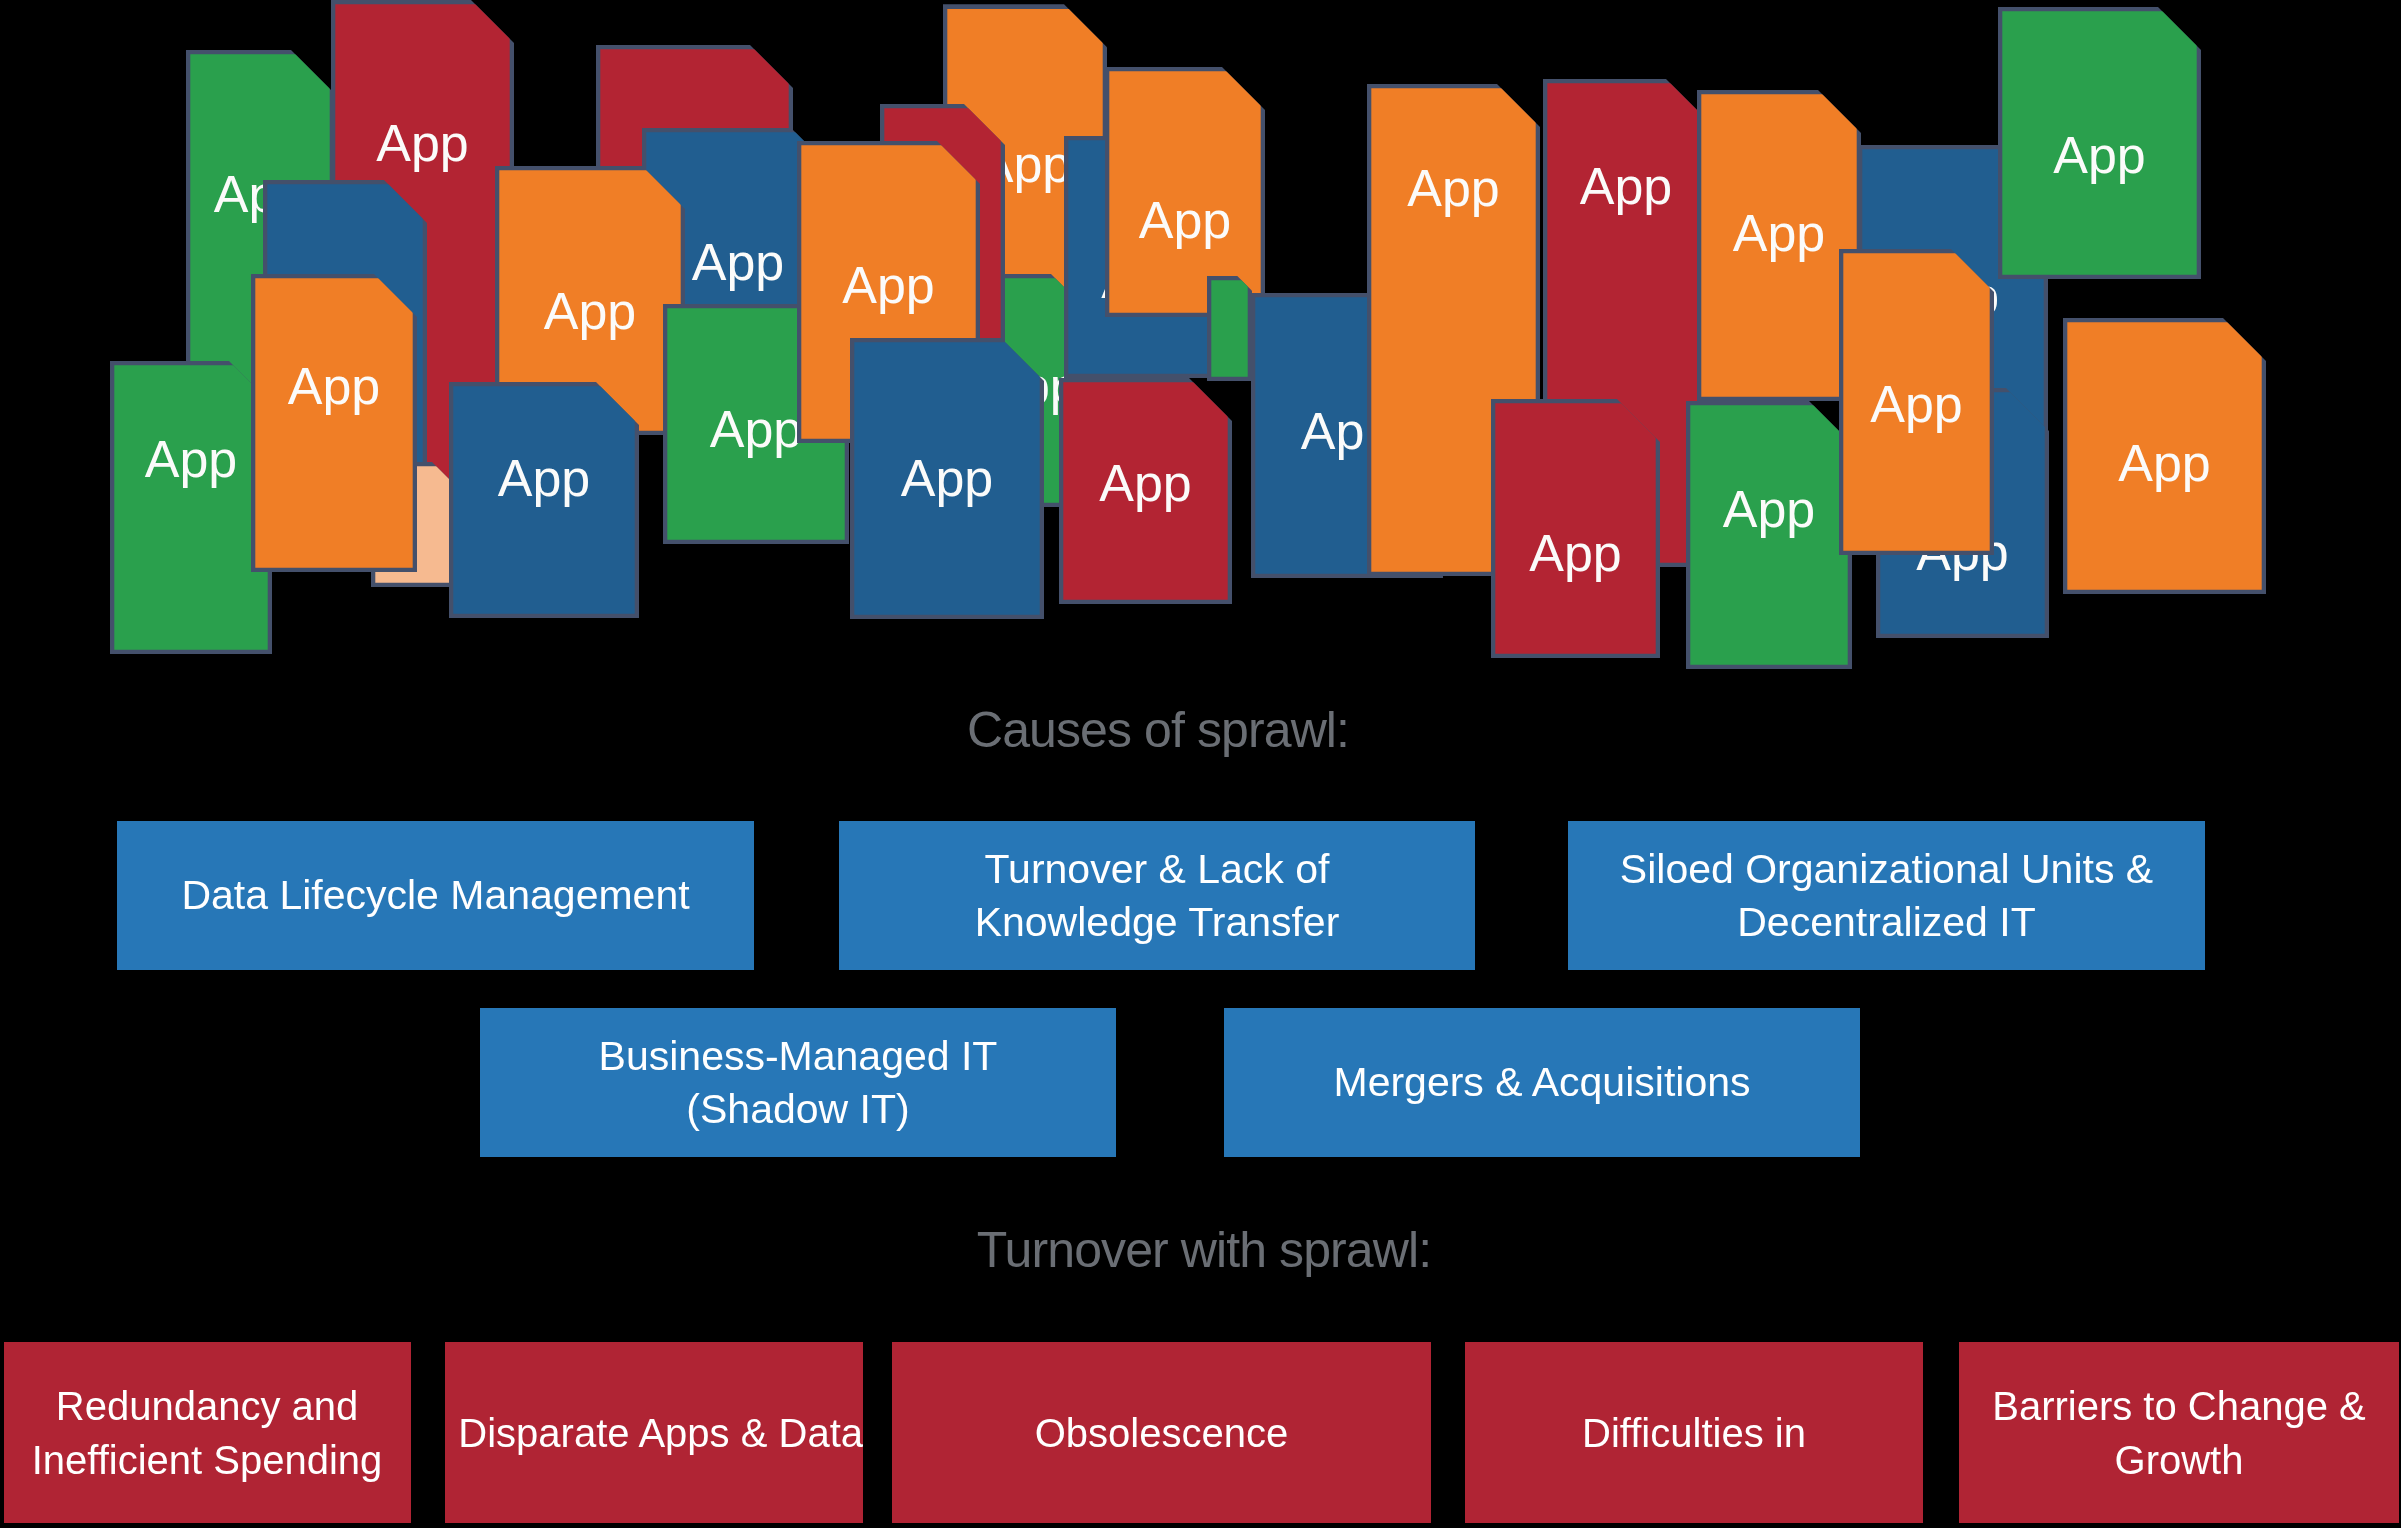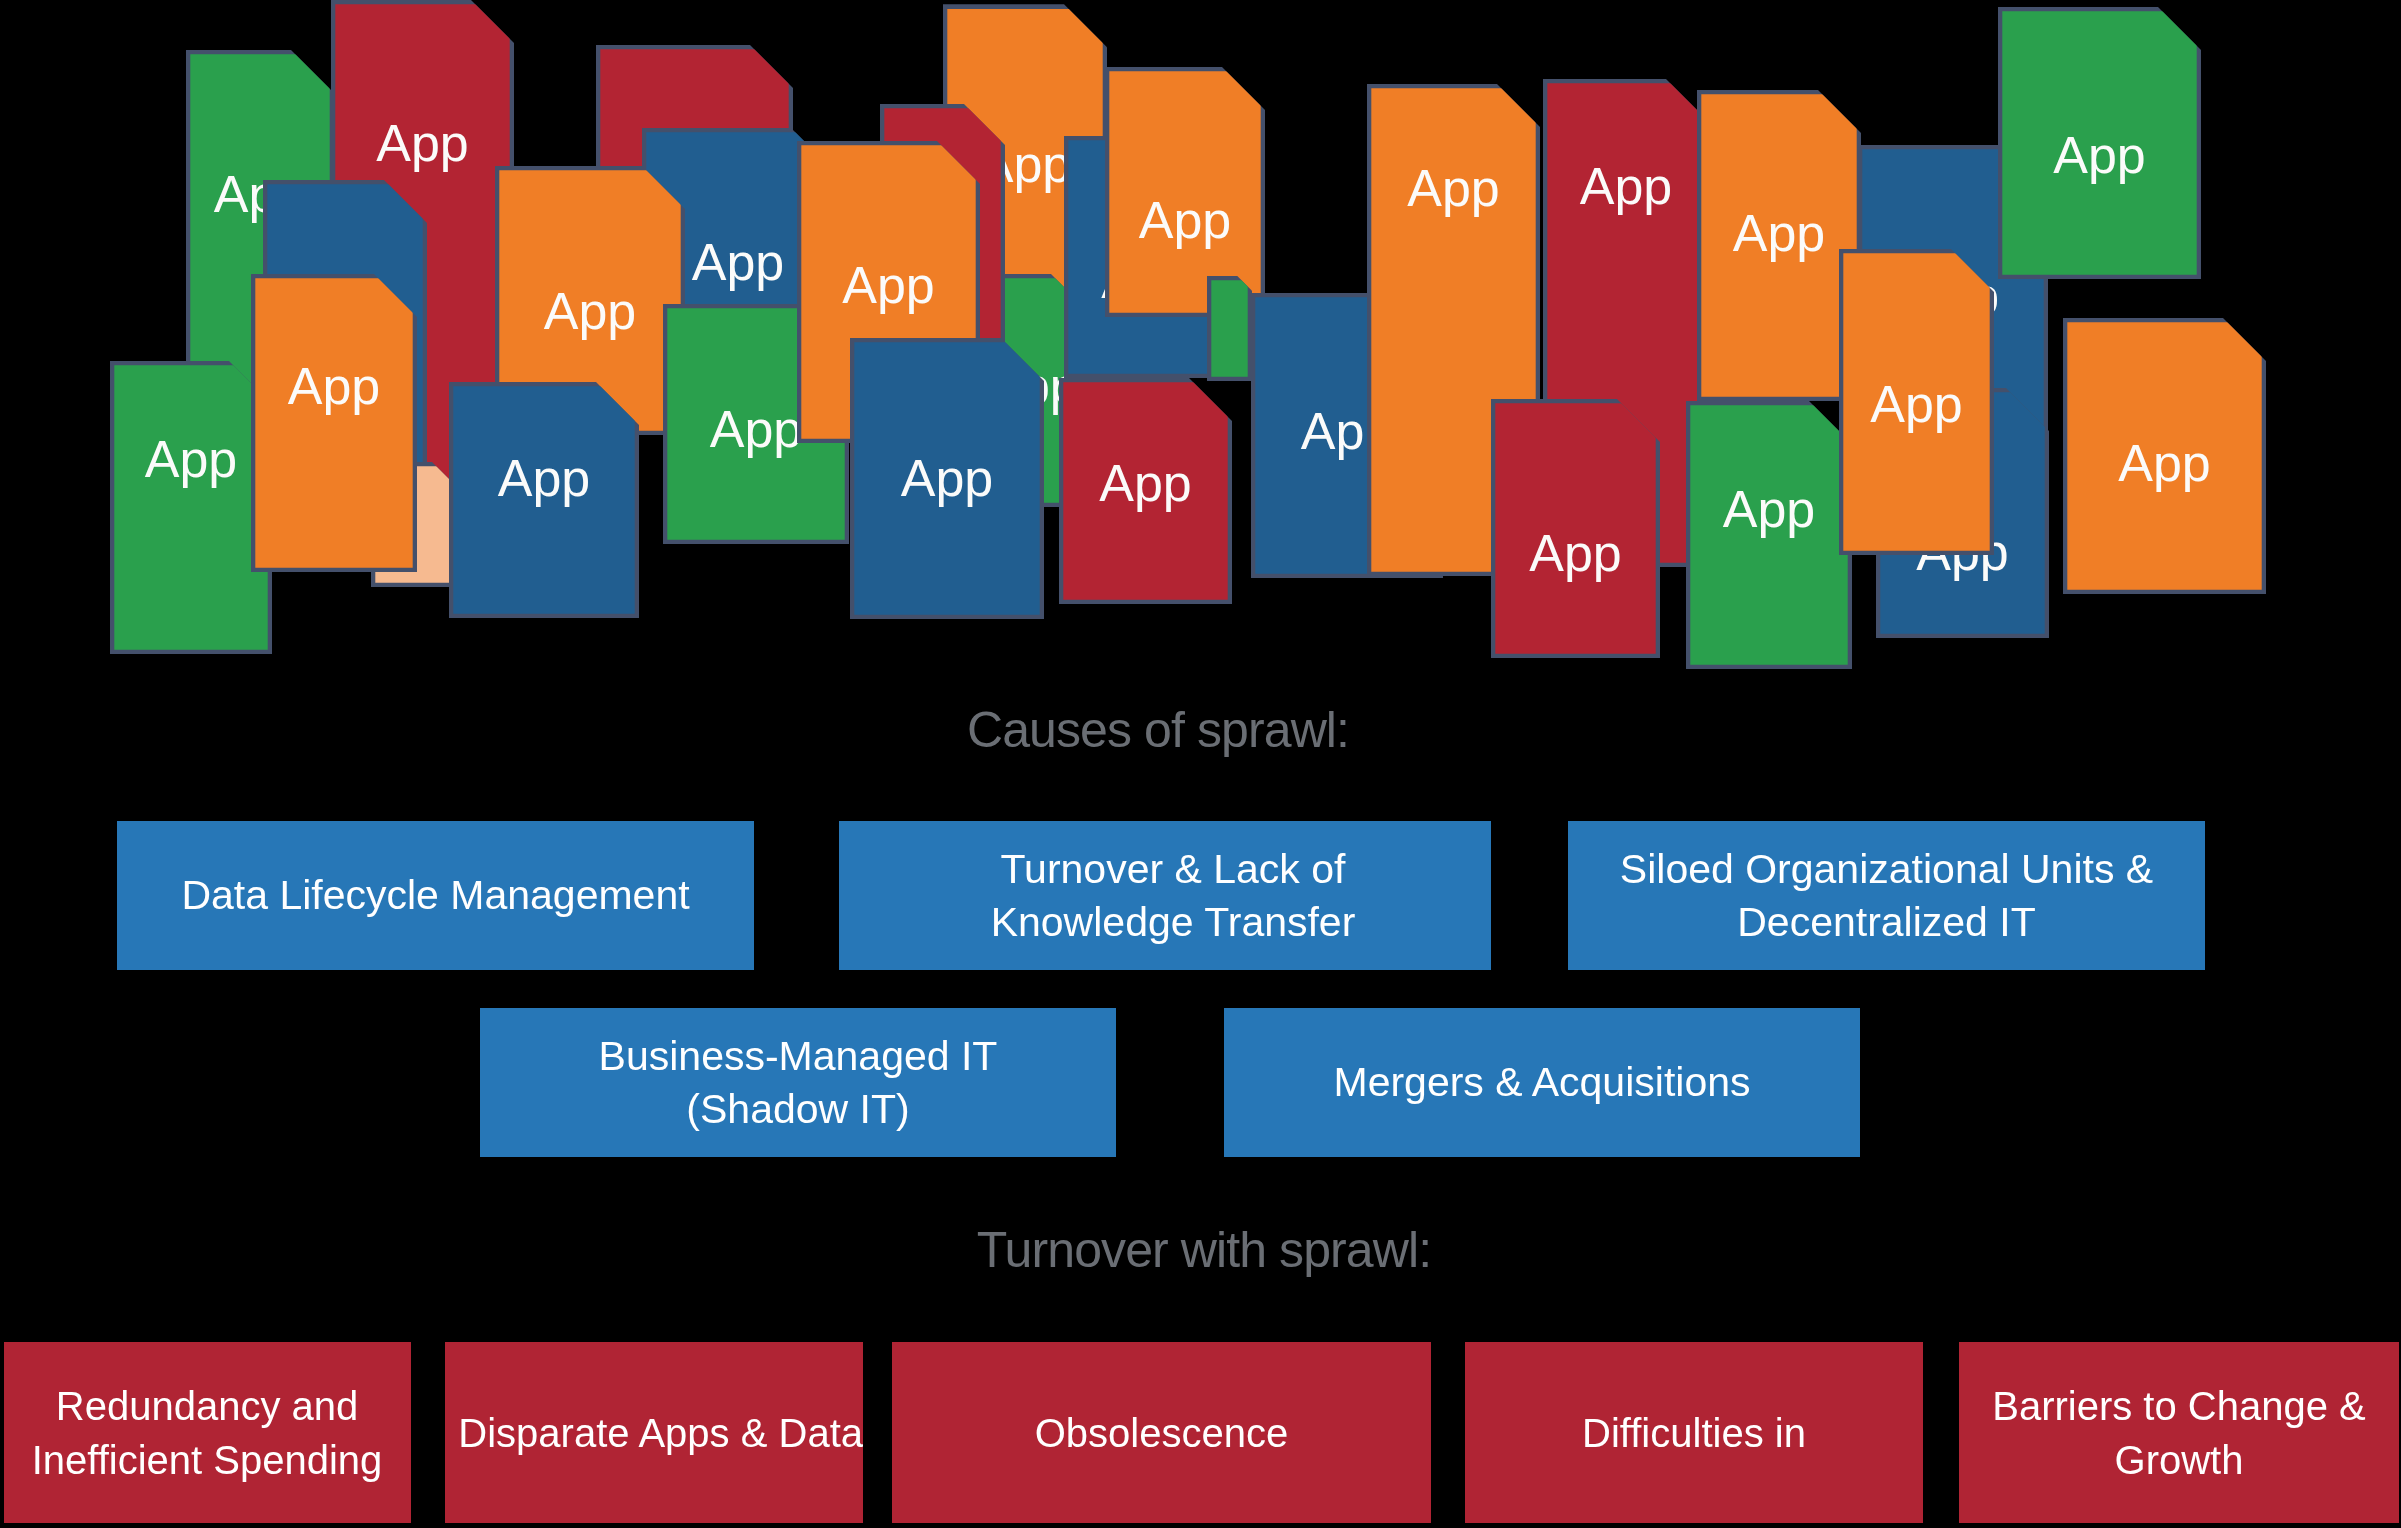--- a/index.html
+++ b/index.html
@@ -145,21 +145,21 @@
       <div class="card" style="left: 2063px; top: 318px; width: 203px; height: 276px; background: rgb(68, 80, 107); clip-path: polygon(0px 0px, calc(100% - 43px) 0px, 100% 43px, 100% 100%, 0px 100%);">
         <div class="card-face" style="background: rgb(240, 126, 38); clip-path: polygon(0px 0px, calc(100% - 33px) 0px, 100% 33px, 100% 100%, 0px 100%);"></div>
         <span class="card-label" style="top: 145px;">App</span>
       </div>
     </div>
   <div class="heading" id="causes-heading" style="left: 1158px; top: 701px; color: rgb(106, 110, 116);">Causes of sprawl:</div>
   <div class="layer" id="causes-boxes">
       <div class="box cause" style="left: 117px; top: 821px; width: 637px; height: 149px; background: rgb(39, 119, 183);">
         <div class="box-line">Data Lifecycle Management</div>
       </div>
-      <div class="box cause" style="left: 839px; top: 821px; width: 636px; height: 149px; background: rgb(39, 119, 183); padding-left: 16px;">
+      <div class="box cause" style="left: 839px; top: 821px; width: 636px; height: 149px; background: rgb(39, 119, 183);">
         <div class="box-line">Turnover &amp; Lack of</div>
         <div class="box-line">Knowledge Transfer</div>
       </div>
       <div class="box cause" style="left: 1568px; top: 821px; width: 637px; height: 149px; background: rgb(39, 119, 183);">
         <div class="box-line">Siloed Organizational Units &amp;</div>
         <div class="box-line">Decentralized IT</div>
       </div>
       <div class="box cause" style="left: 480px; top: 1008px; width: 636px; height: 149px; background: rgb(39, 119, 183);">
         <div class="box-line">Business-Managed IT</div>
         <div class="box-line">(Shadow IT)</div>

